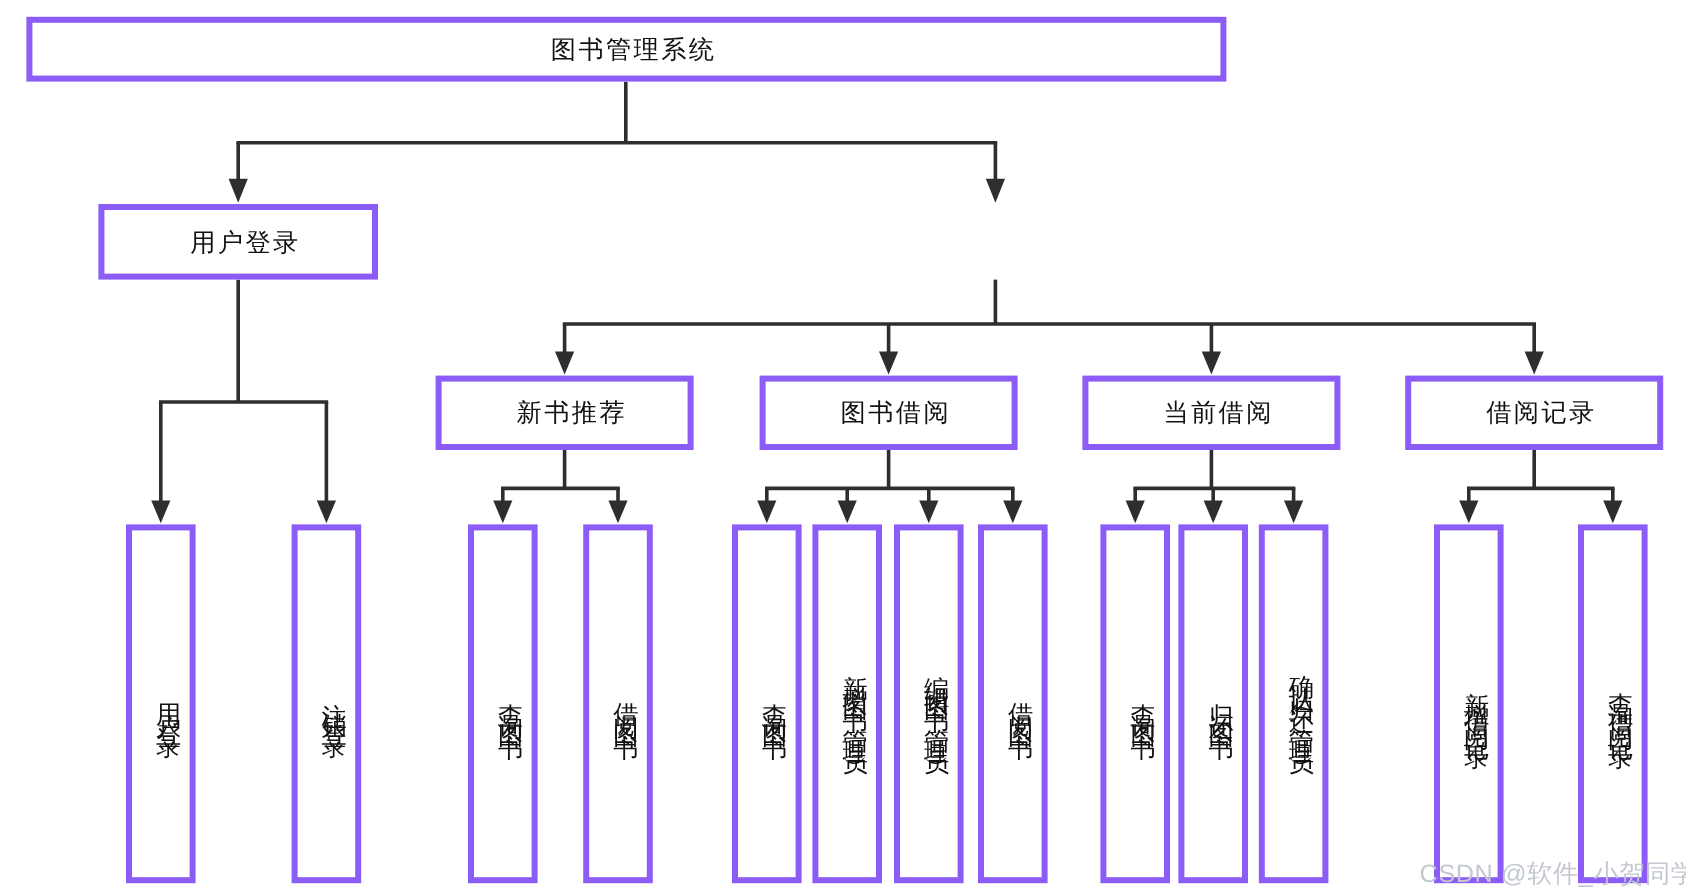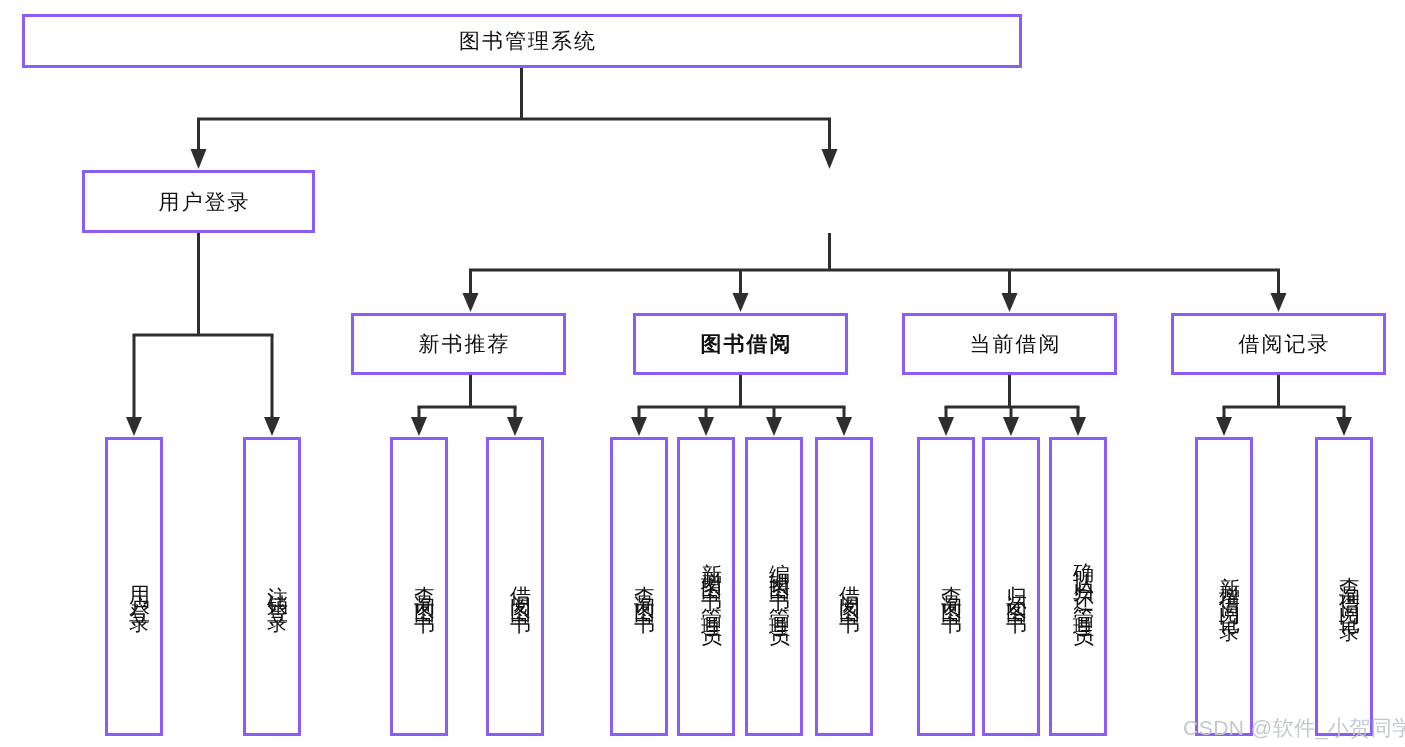--- a/index.html
+++ b/index.html
@@ -15,21 +15,21 @@
     position: absolute;
     left: 0; top: 0;
     width: 1405px; height: 747px;
     z-index: 1;
   }
   .connectors path { stroke: #2e2e2e; stroke-width: 3; fill: none; }
   .connectors polygon { fill: #2e2e2e; stroke: none; }
   .box {
     position: absolute;
     box-sizing: border-box;
-    border: 3px solid #8b5cf6;
+    border: 5px solid #8b5cf6;
     background: #ffffff;
     display: flex;
     align-items: center;
     justify-content: center;
     color: #111111;
     z-index: 2;
     padding-left: 12px;
   }
   .hlabel {
     font-size: 21px;
@@ -123,24 +123,24 @@
   </svg>
 
   <div class="box" style="left:22px; top:14px; width:1000px; height:54px;">
     <span class="hlabel">图书管理系统</span>
   </div>
 
   <div class="box" style="left:82px; top:170px; width:233px; height:63px;">
     <span class="hlabel">用户登录</span>
   </div>
 
-  <div class="box" style="left:351px; top:313px; width:215px; height:62px;">
+  <div class="box" style="left:363px; top:313px; width:215px; height:62px;">
     <span class="hlabel">新书推荐</span>
   </div>
-  <div class="box" style="left:633px; top:313px; width:215px; height:62px;font-weight:bold;">
+  <div class="box" style="left:633px; top:313px; width:215px; height:62px;">
     <span class="hlabel">图书借阅</span>
   </div>
   <div class="box" style="left:902px; top:313px; width:215px; height:62px;">
     <span class="hlabel">当前借阅</span>
   </div>
   <div class="box" style="left:1171px; top:313px; width:215px; height:62px;">
     <span class="hlabel">借阅记录</span>
   </div>
 
   <div class="box" style="left:105px; top:437px; width:58px; height:299px;">

